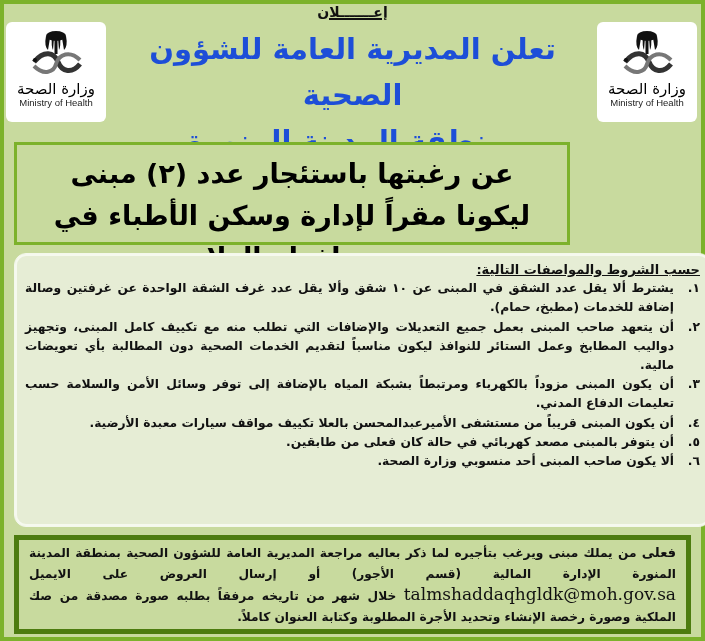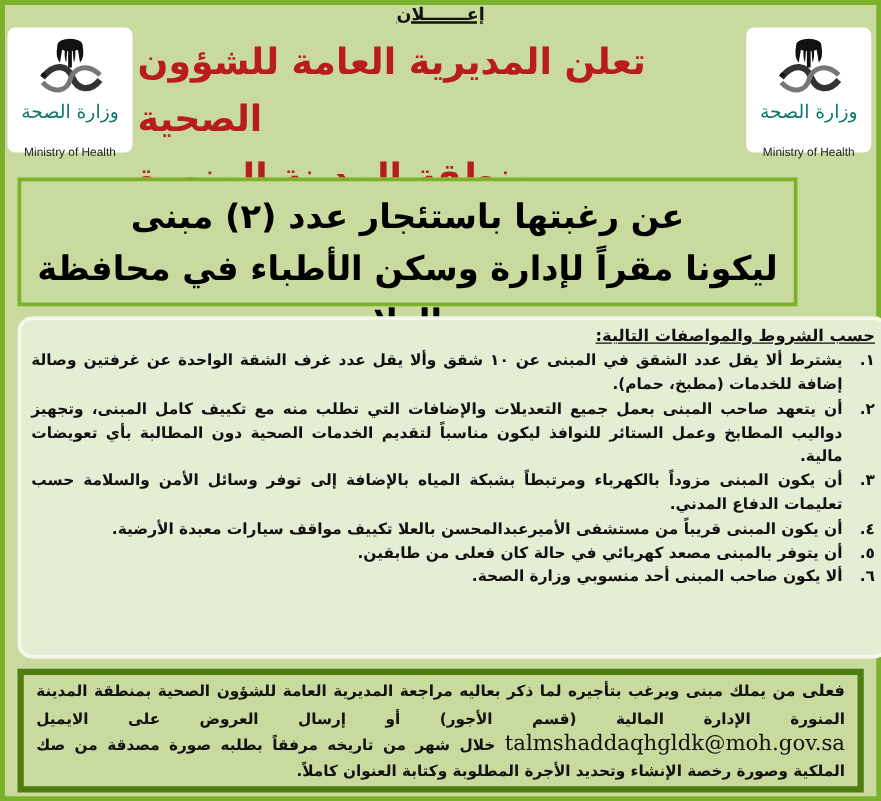--- a/index.html
+++ b/index.html
@@ -18,40 +18,40 @@
     .logo {
       position: absolute; top: 22px; width: 100px; height: 100px;
       background: #ffffff; border-radius: 6px;
       display: flex; flex-direction: column; align-items: center; justify-content: flex-start;
       padding-top: 6px;
     }
     .logo.right { left: 597px; }
     .logo.left { left: 6px; }
     .logo svg { display: block; }
     .logo .ar {
-      font-family: "DejaVu Sans", sans-serif; font-size: 15px; color: #0f766e; line-height: 16px;
+      font-family: "DejaVu Sans", sans-serif; font-size: 15px; color: #000000; line-height: 16px;
       direction: rtl; margin-top: 1px;
     }
     .logo .en {
-      font-family: "Liberation Sans", sans-serif; font-size: 9.5px; color: #222; line-height: 11px; margin-top: 20px;
+      font-family: "Liberation Sans", sans-serif; font-size: 9.5px; color: #222; line-height: 11px;
     }
     .announce {
       position: absolute; top: 4px; left: 0; width: 705px; text-align: center;
       font-family: "DejaVu Sans", sans-serif; font-weight: bold; font-size: 14px;
       direction: rtl;
     }
     .announce span { text-decoration: underline; text-decoration-thickness: 2px; }
     .headline {
-      position: absolute; top: 26px; left: 110px; width: 485px; text-align: left;
+      position: absolute; top: 26px; left: 110px; width: 485px; text-align: center;
       font-family: "DejaVu Sans", sans-serif; font-weight: bold;
-      direction: rtl; color: #b91c1c;
+      direction: rtl; color: #1d4ed8;
     }
     .headline div { font-size: 29px; line-height: 46px; letter-spacing: -0.5px; }
     .subject {
-      position: absolute; left: 14px; top: 142px; width: 624px; height: 103px;
+      position: absolute; left: 14px; top: 142px; width: 556px; height: 103px;
       border: 3px solid #7cb22b; background: #c8da9e;
       text-align: center; direction: rtl;
       font-family: "DejaVu Sans", sans-serif; font-weight: bold; color: #000;
       padding-top: 8px;
     }
     .subject div { font-size: 27px; line-height: 42px; letter-spacing: -0.5px; }
     .terms {
       position: absolute; left: 14px; top: 253px; width: 697px; height: 274px;
       background: #e6edd5; border: 1px solid #f4f8ec; border-radius: 12px;
       box-shadow: inset 0 0 0 2px #f6f9ef;

